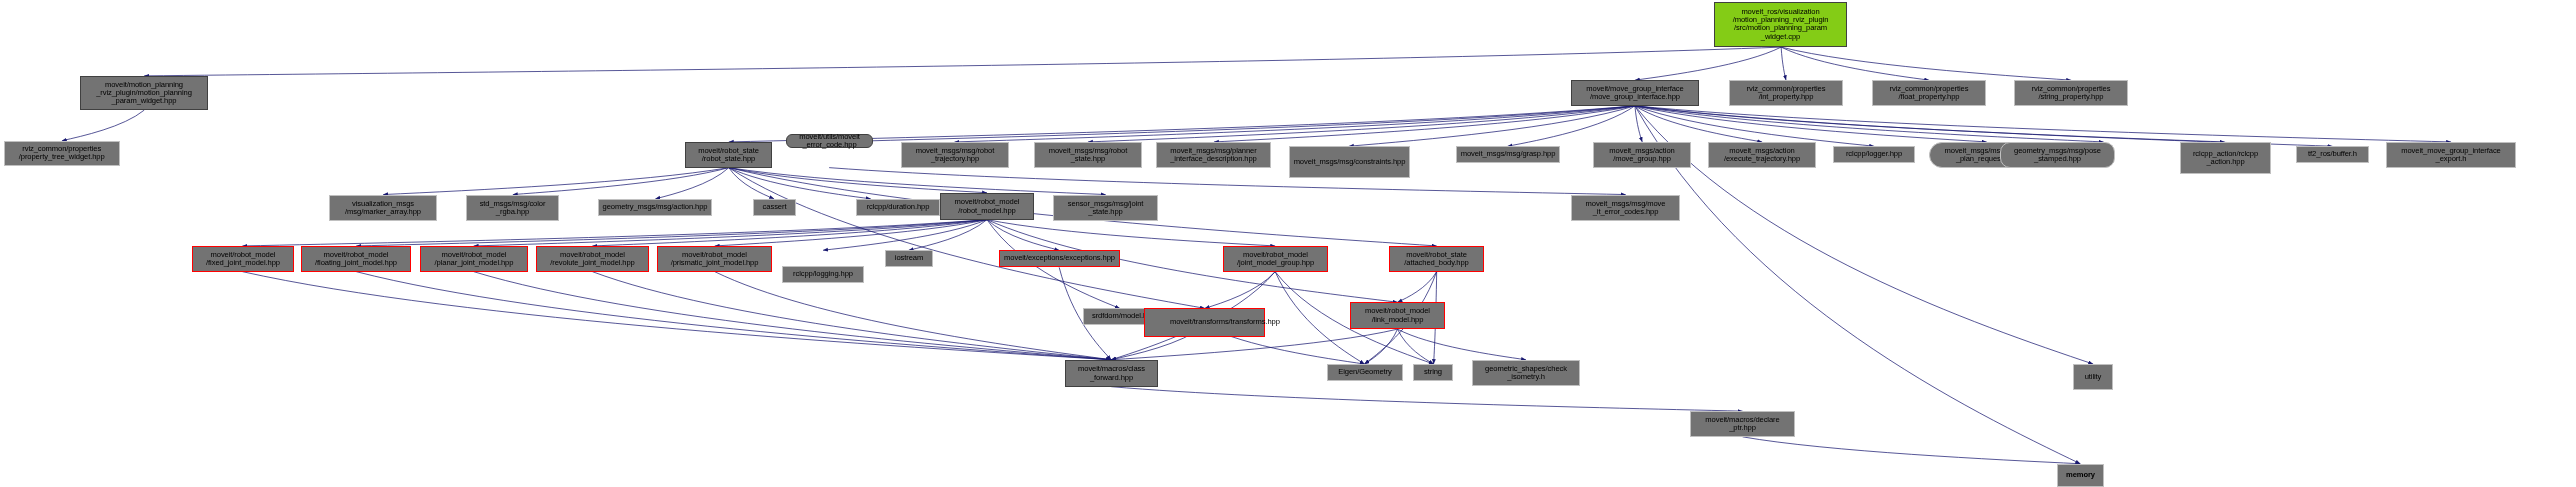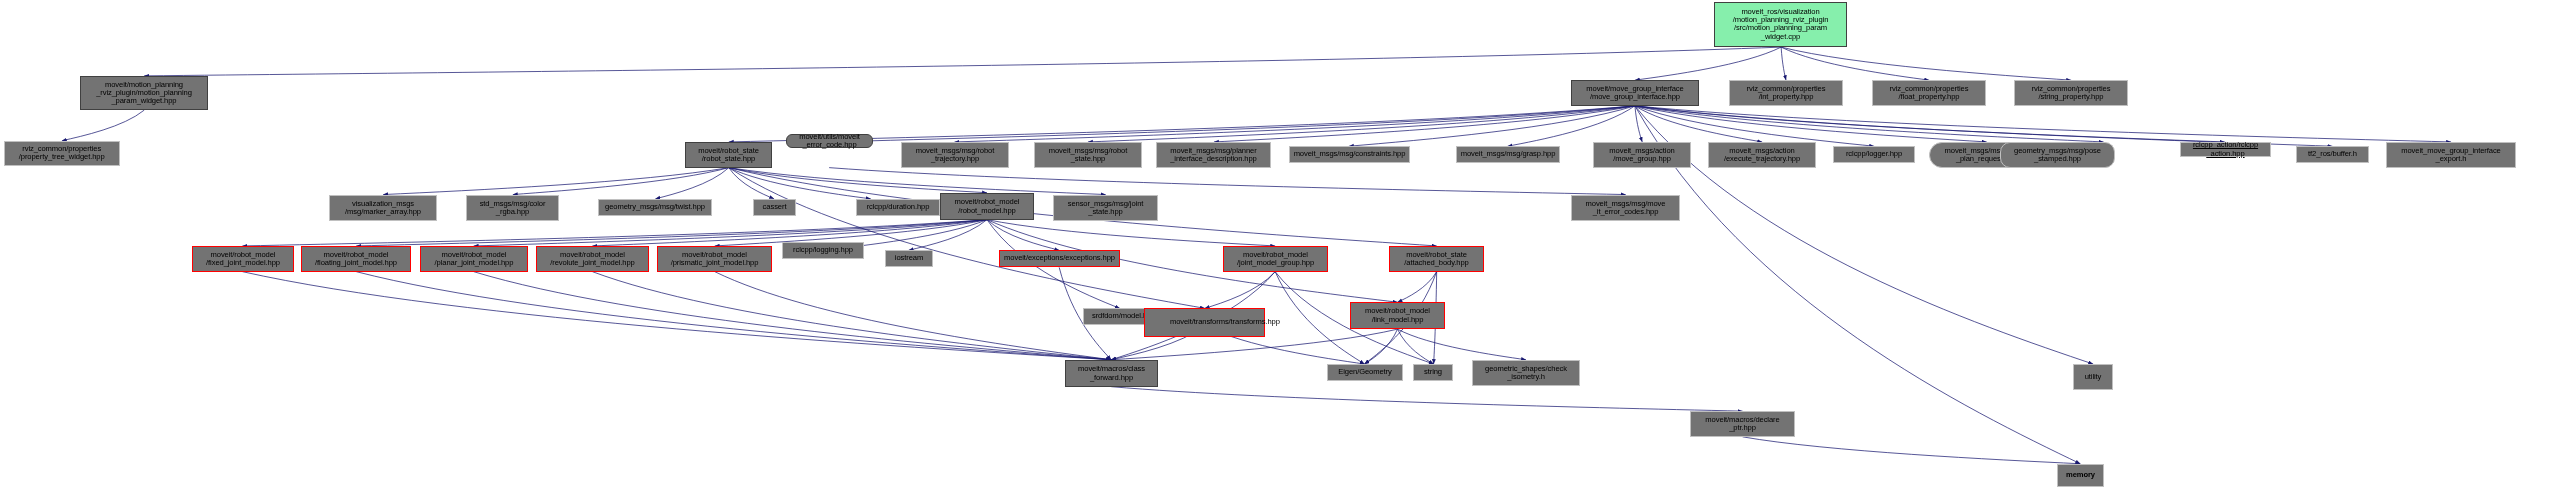--- a/index.html
+++ b/index.html
@@ -33,21 +33,21 @@
     line-height: 8.3px;
     color: #000000;
     background: #737373;
     border: 0.6px solid #c0c0c0;
     white-space: pre-line;
     letter-spacing: -0.1px;
     padding: 0 1.2px;
     z-index: 2;
   }
   .node.root {
-    background: #86efac;
+    background: #84cc16;
     border: 0.9px solid #404040;
   }
   .node.bold {
     border: 0.9px solid #404040;
   }
   .node.red {
     border: 0.9px solid #ff0000;
   }
 </style>
 </head>
@@ -149,60 +149,60 @@
       <div class="node bold" style="left: 685px; top: 142px; width: 87px; height: 26px;">moveit/robot_state
 /robot_state.hpp</div>
       <div class="node bold" style="left: 786px; top: 134px; width: 87px; height: 14px; border-radius: 6px;">moveit/utils/moveit
 _error_code.hpp</div>
       <div class="node " style="left: 901px; top: 142px; width: 108px; height: 26px;">moveit_msgs/msg/robot
 _trajectory.hpp</div>
       <div class="node " style="left: 1034px; top: 142px; width: 108px; height: 26px;">moveit_msgs/msg/robot
 _state.hpp</div>
       <div class="node " style="left: 1156px; top: 142px; width: 115px; height: 26px;">moveit_msgs/msg/planner
 _interface_description.hpp</div>
-      <div class="node " style="left: 1289px; top: 146px; width: 121px; height: 17px;">moveit_msgs/msg/constraints.hpp</div>
+      <div class="node " style="left: 1289px; top: 146px; width: 121px; height: 32px;">moveit_msgs/msg/constraints.hpp</div>
       <div class="node " style="left: 1456px; top: 146px; width: 104px; height: 17px;">moveit_msgs/msg/grasp.hpp</div>
       <div class="node " style="left: 1593px; top: 142px; width: 98px; height: 26px;">moveit_msgs/action
 /move_group.hpp</div>
       <div class="node " style="left: 1708px; top: 142px; width: 108px; height: 26px;">moveit_msgs/action
 /execute_trajectory.hpp</div>
       <div class="node " style="left: 1833px; top: 146px; width: 82px; height: 17px;">rclcpp/logger.hpp</div>
       <div class="node " style="left: 1929px; top: 142px; width: 115px; height: 26px; border-radius: 13px;">moveit_msgs/msg/motion
 _plan_request.hpp</div>
       <div class="node " style="left: 2000px; top: 142px; width: 115px; height: 26px; border-radius: 10px;">geometry_msgs/msg/pose
 _stamped.hpp</div>
-      <div class="node " style="left: 2180px; top: 142px; width: 91px; height: 15px; text-decoration: underline;">rclcpp_action/rclcpp
+      <div class="node " style="left: 2180px; top: 142px; width: 91px; height: 32px;">rclcpp_action/rclcpp
 _action.hpp</div>
       <div class="node " style="left: 2296px; top: 146px; width: 73px; height: 17px;">tf2_ros/buffer.h</div>
       <div class="node " style="left: 2386px; top: 142px; width: 130px; height: 26px;">moveit_move_group_interface
 _export.h</div>
       <div class="node " style="left: 329px; top: 195px; width: 108px; height: 26px;">visualization_msgs
 /msg/marker_array.hpp</div>
       <div class="node " style="left: 466px; top: 195px; width: 93px; height: 26px;">std_msgs/msg/color
 _rgba.hpp</div>
-      <div class="node " style="left: 598px; top: 199px; width: 114px; height: 17px;">geometry_msgs/msg/twist.hpp</div>
+      <div class="node " style="left: 598px; top: 199px; width: 114px; height: 17px;">geometry_msgs/msg/action.hpp</div>
       <div class="node " style="left: 753px; top: 199px; width: 43px; height: 17px;">cassert</div>
       <div class="node " style="left: 828px; top: 199px; width: 84px; height: 17px; margin-left: 28px;">rclcpp/duration.hpp</div>
       <div class="node bold" style="left: 940px; top: 193px; width: 94px; height: 27px;">moveit/robot_model
 /robot_model.hpp</div>
       <div class="node " style="left: 1053px; top: 195px; width: 105px; height: 26px;">sensor_msgs/msg/joint
 _state.hpp</div>
       <div class="node " style="left: 1571px; top: 195px; width: 109px; height: 26px;">moveit_msgs/msg/move
 _it_error_codes.hpp</div>
       <div class="node red" style="left: 192px; top: 246px; width: 102px; height: 26px;">moveit/robot_model
 /fixed_joint_model.hpp</div>
       <div class="node red" style="left: 301px; top: 246px; width: 110px; height: 26px;">moveit/robot_model
 /floating_joint_model.hpp</div>
       <div class="node red" style="left: 420px; top: 246px; width: 108px; height: 26px;">moveit/robot_model
 /planar_joint_model.hpp</div>
       <div class="node red" style="left: 536px; top: 246px; width: 113px; height: 26px;">moveit/robot_model
 /revolute_joint_model.hpp</div>
       <div class="node red" style="left: 657px; top: 246px; width: 115px; height: 26px;">moveit/robot_model
 /prismatic_joint_model.hpp</div>
-      <div class="node " style="left: 782px; top: 242px; width: 82px; height: 17px;">rclcpp/logging.hpp</div>
+      <div class="node " style="left: 782px; top: 266px; width: 82px; height: 17px;">rclcpp/logging.hpp</div>
       <div class="node " style="left: 885px; top: 250px; width: 48px; height: 17px;">iostream</div>
       <div class="node red" style="left: 999px; top: 250px; width: 121px; height: 17px;">moveit/exceptions/exceptions.hpp</div>
       <div class="node red" style="left: 1223px; top: 246px; width: 105px; height: 26px;">moveit/robot_model
 /joint_model_group.hpp</div>
       <div class="node red" style="left: 1389px; top: 246px; width: 95px; height: 26px;">moveit/robot_state
 /attached_body.hpp</div>
       <div class="node " style="left: 1083px; top: 308px; width: 73px; height: 17px;">srdfdom/model.h</div>
       <div class="node red" style="left: 1144px; top: 308px; width: 121px; height: 29px; padding-left: 42px;">moveit/transforms/transforms.hpp</div>
       <div class="node red" style="left: 1350px; top: 302px; width: 95px; height: 27px;">moveit/robot_model
 /link_model.hpp</div>

